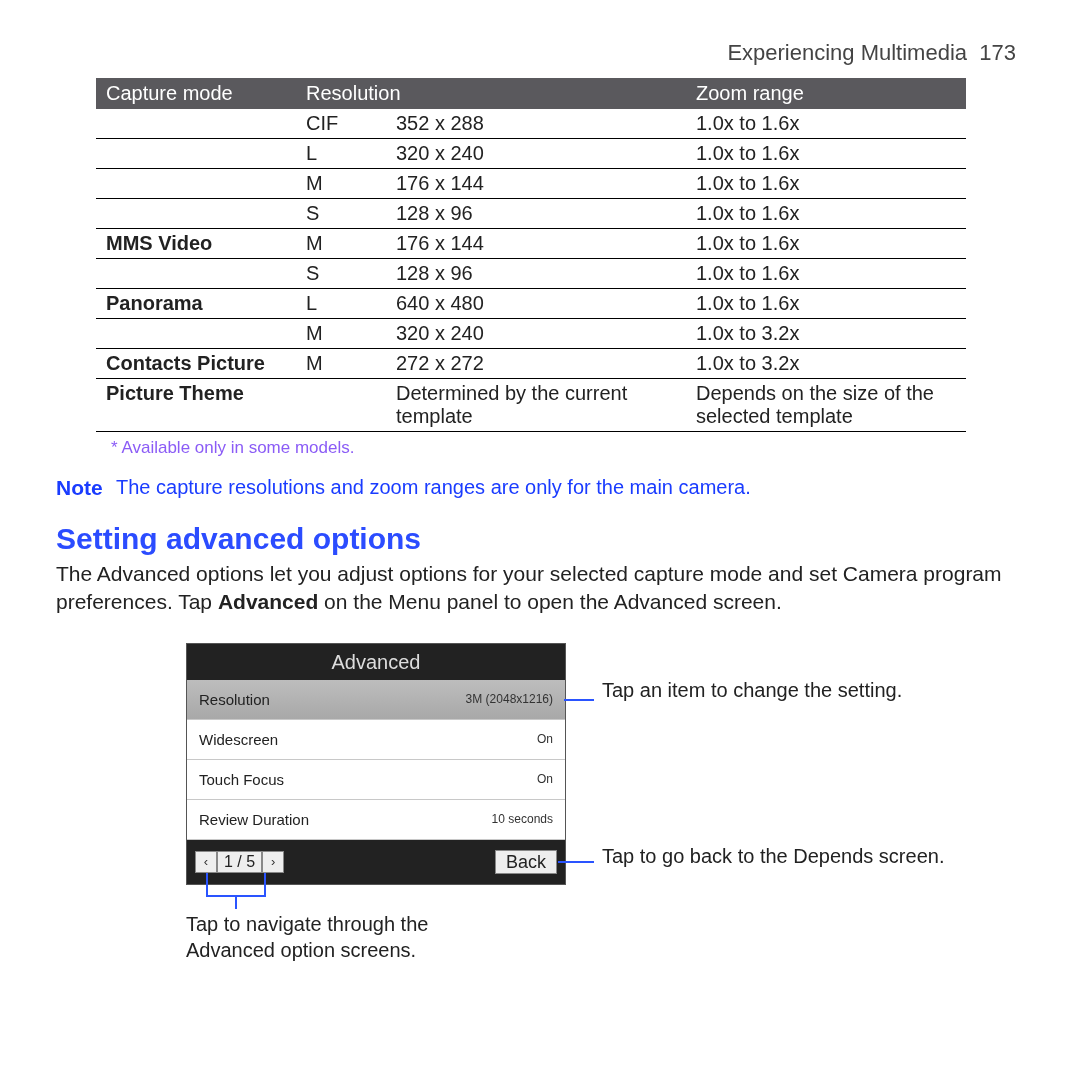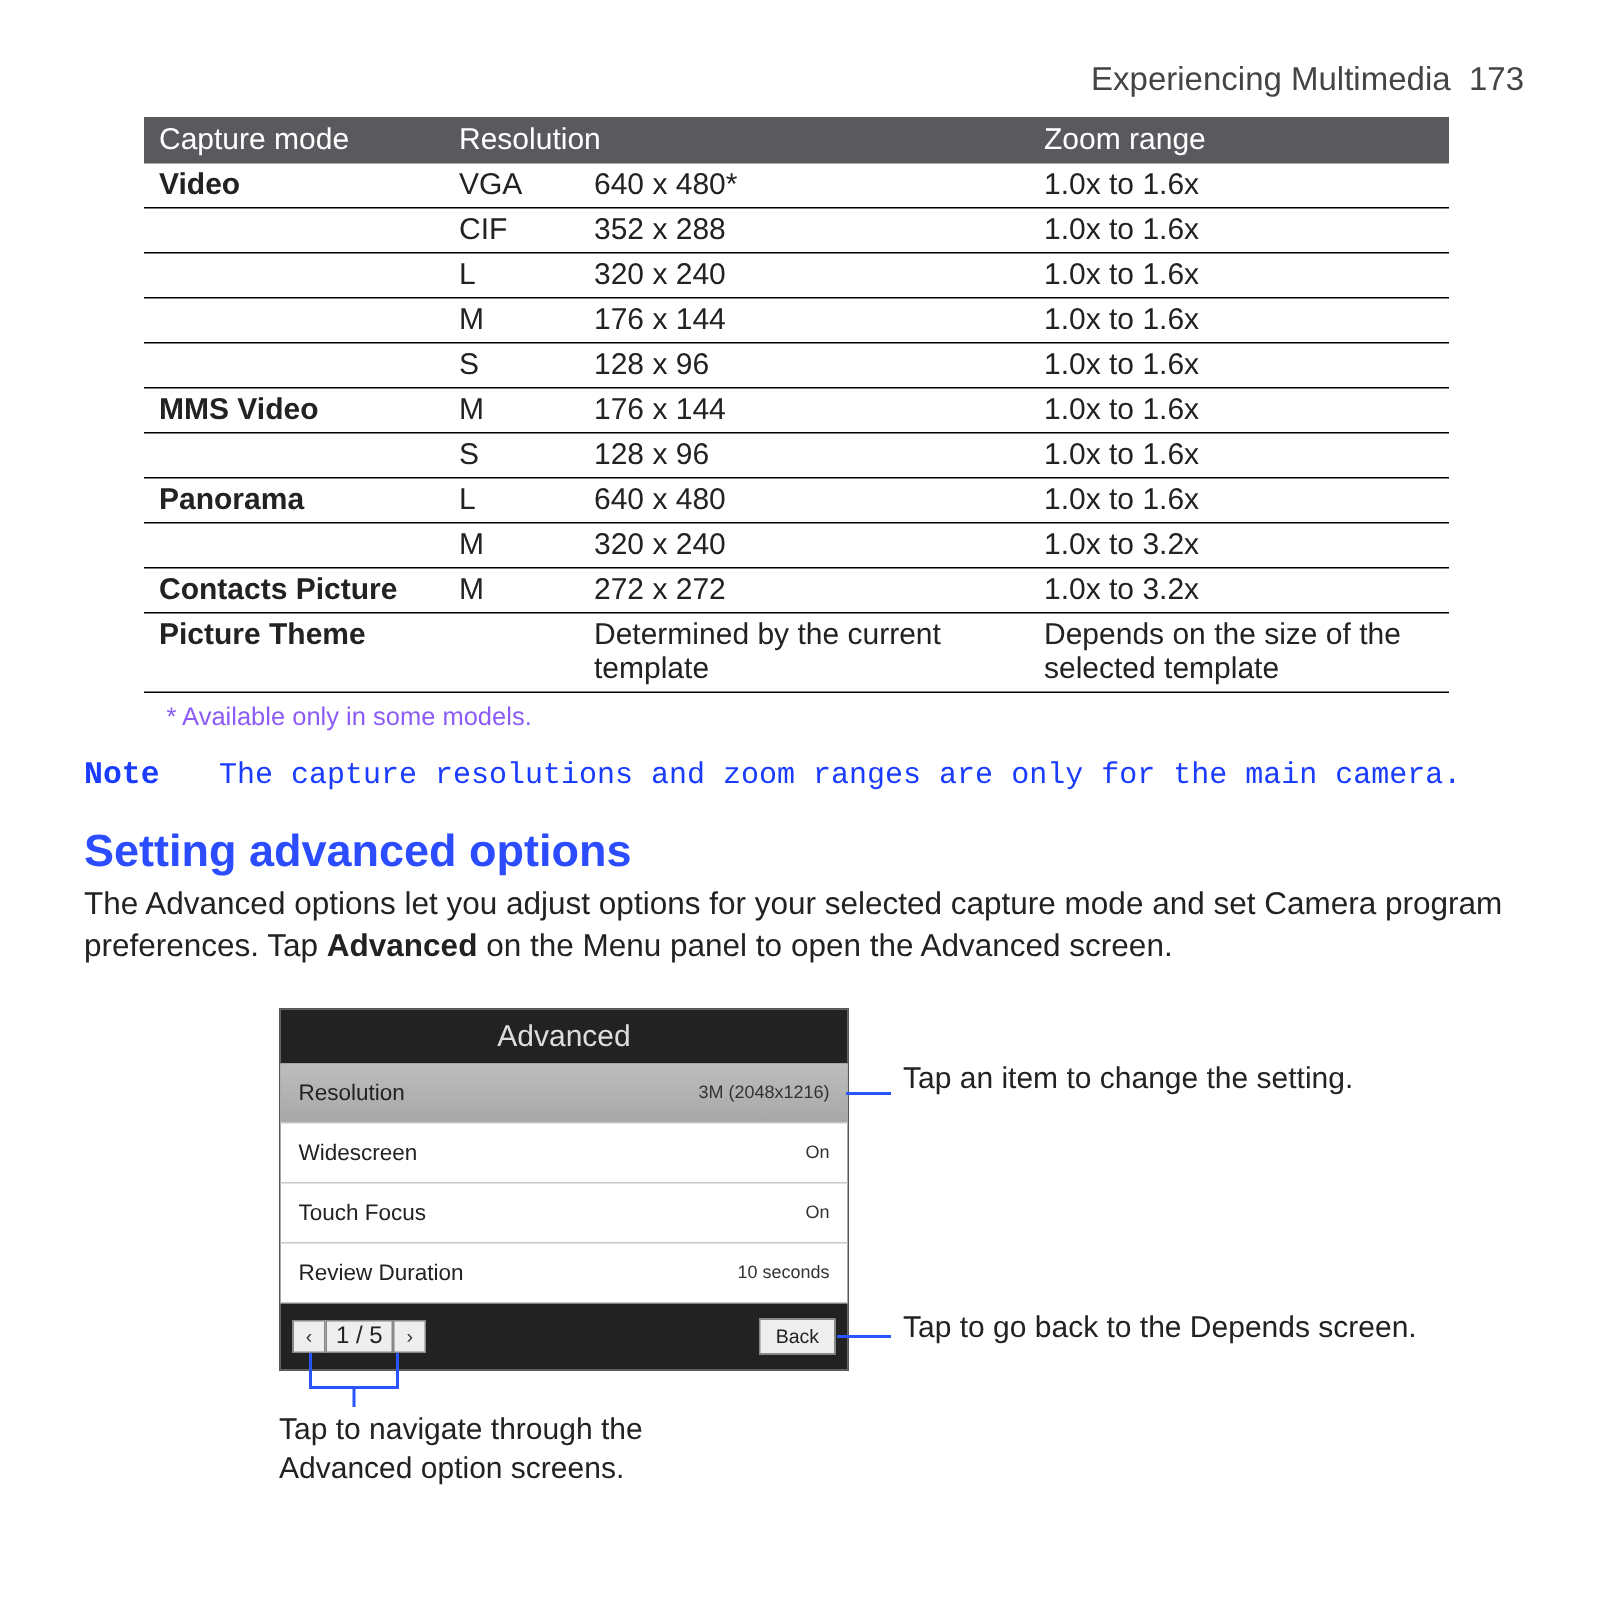--- a/index.html
+++ b/index.html
@@ -47,22 +47,20 @@
   .spec-table td.resval { width: 300px; }
   .spec-table td.zoom { }
   .footnote {
     color: #8b5cf6;
     font-size: 17px;
     margin: 6px 0 0 55px;
   }
   .note-row {
     margin: 18px 0 0 0;
     display: flex;
-    gap: 30px;
-    font-family: Liberation Mono, monospace;
   }
   .note-label { color: #1a3cff; font-weight: 700; width: 60px; }
   .note-text  { color: #1a3cff; flex: 1; font-size: 20px; }
 
   h2.section {
     color: #2b4cff;
     font-weight: 700;
     font-size: 30px;
     margin-top: 22px;
   }
@@ -139,21 +137,21 @@
     padding: 0 6px;
     font-size: 16px;
     line-height: 20px;
     color: #222;
   }
   .back-btn {
     background: #eee;
     border: 1px solid #888;
     height: 24px;
     padding: 0 10px;
-    font-size: 13px;
+    font-size: 18px;
     line-height: 22px;
     color: #222;
   }
 
   
   .callout {
     position: absolute;
     font-size: 20px;
     color: #222;
     line-height: 1.3;
@@ -174,26 +172,20 @@
 
 <table class="spec-table">
   <thead>
     <tr>
       <th>Capture mode</th>
       <th colspan="2">Resolution</th>
       <th>Zoom range</th>
     </tr>
   </thead>
   <tbody id="spec-body">
-      <tr>
-        <td class="mode">Video</td>
-        <td class="rescode">VGA</td>
-        <td class="resval">640 x 480*</td>
-        <td class="zoom">1.0x to 1.6x</td>
-      </tr>
       <tr>
         <td class="mode"></td>
         <td class="rescode">CIF</td>
         <td class="resval">352 x 288</td>
         <td class="zoom">1.0x to 1.6x</td>
       </tr>
       <tr>
         <td class="mode"></td>
         <td class="rescode">L</td>
         <td class="resval">320 x 240</td>

